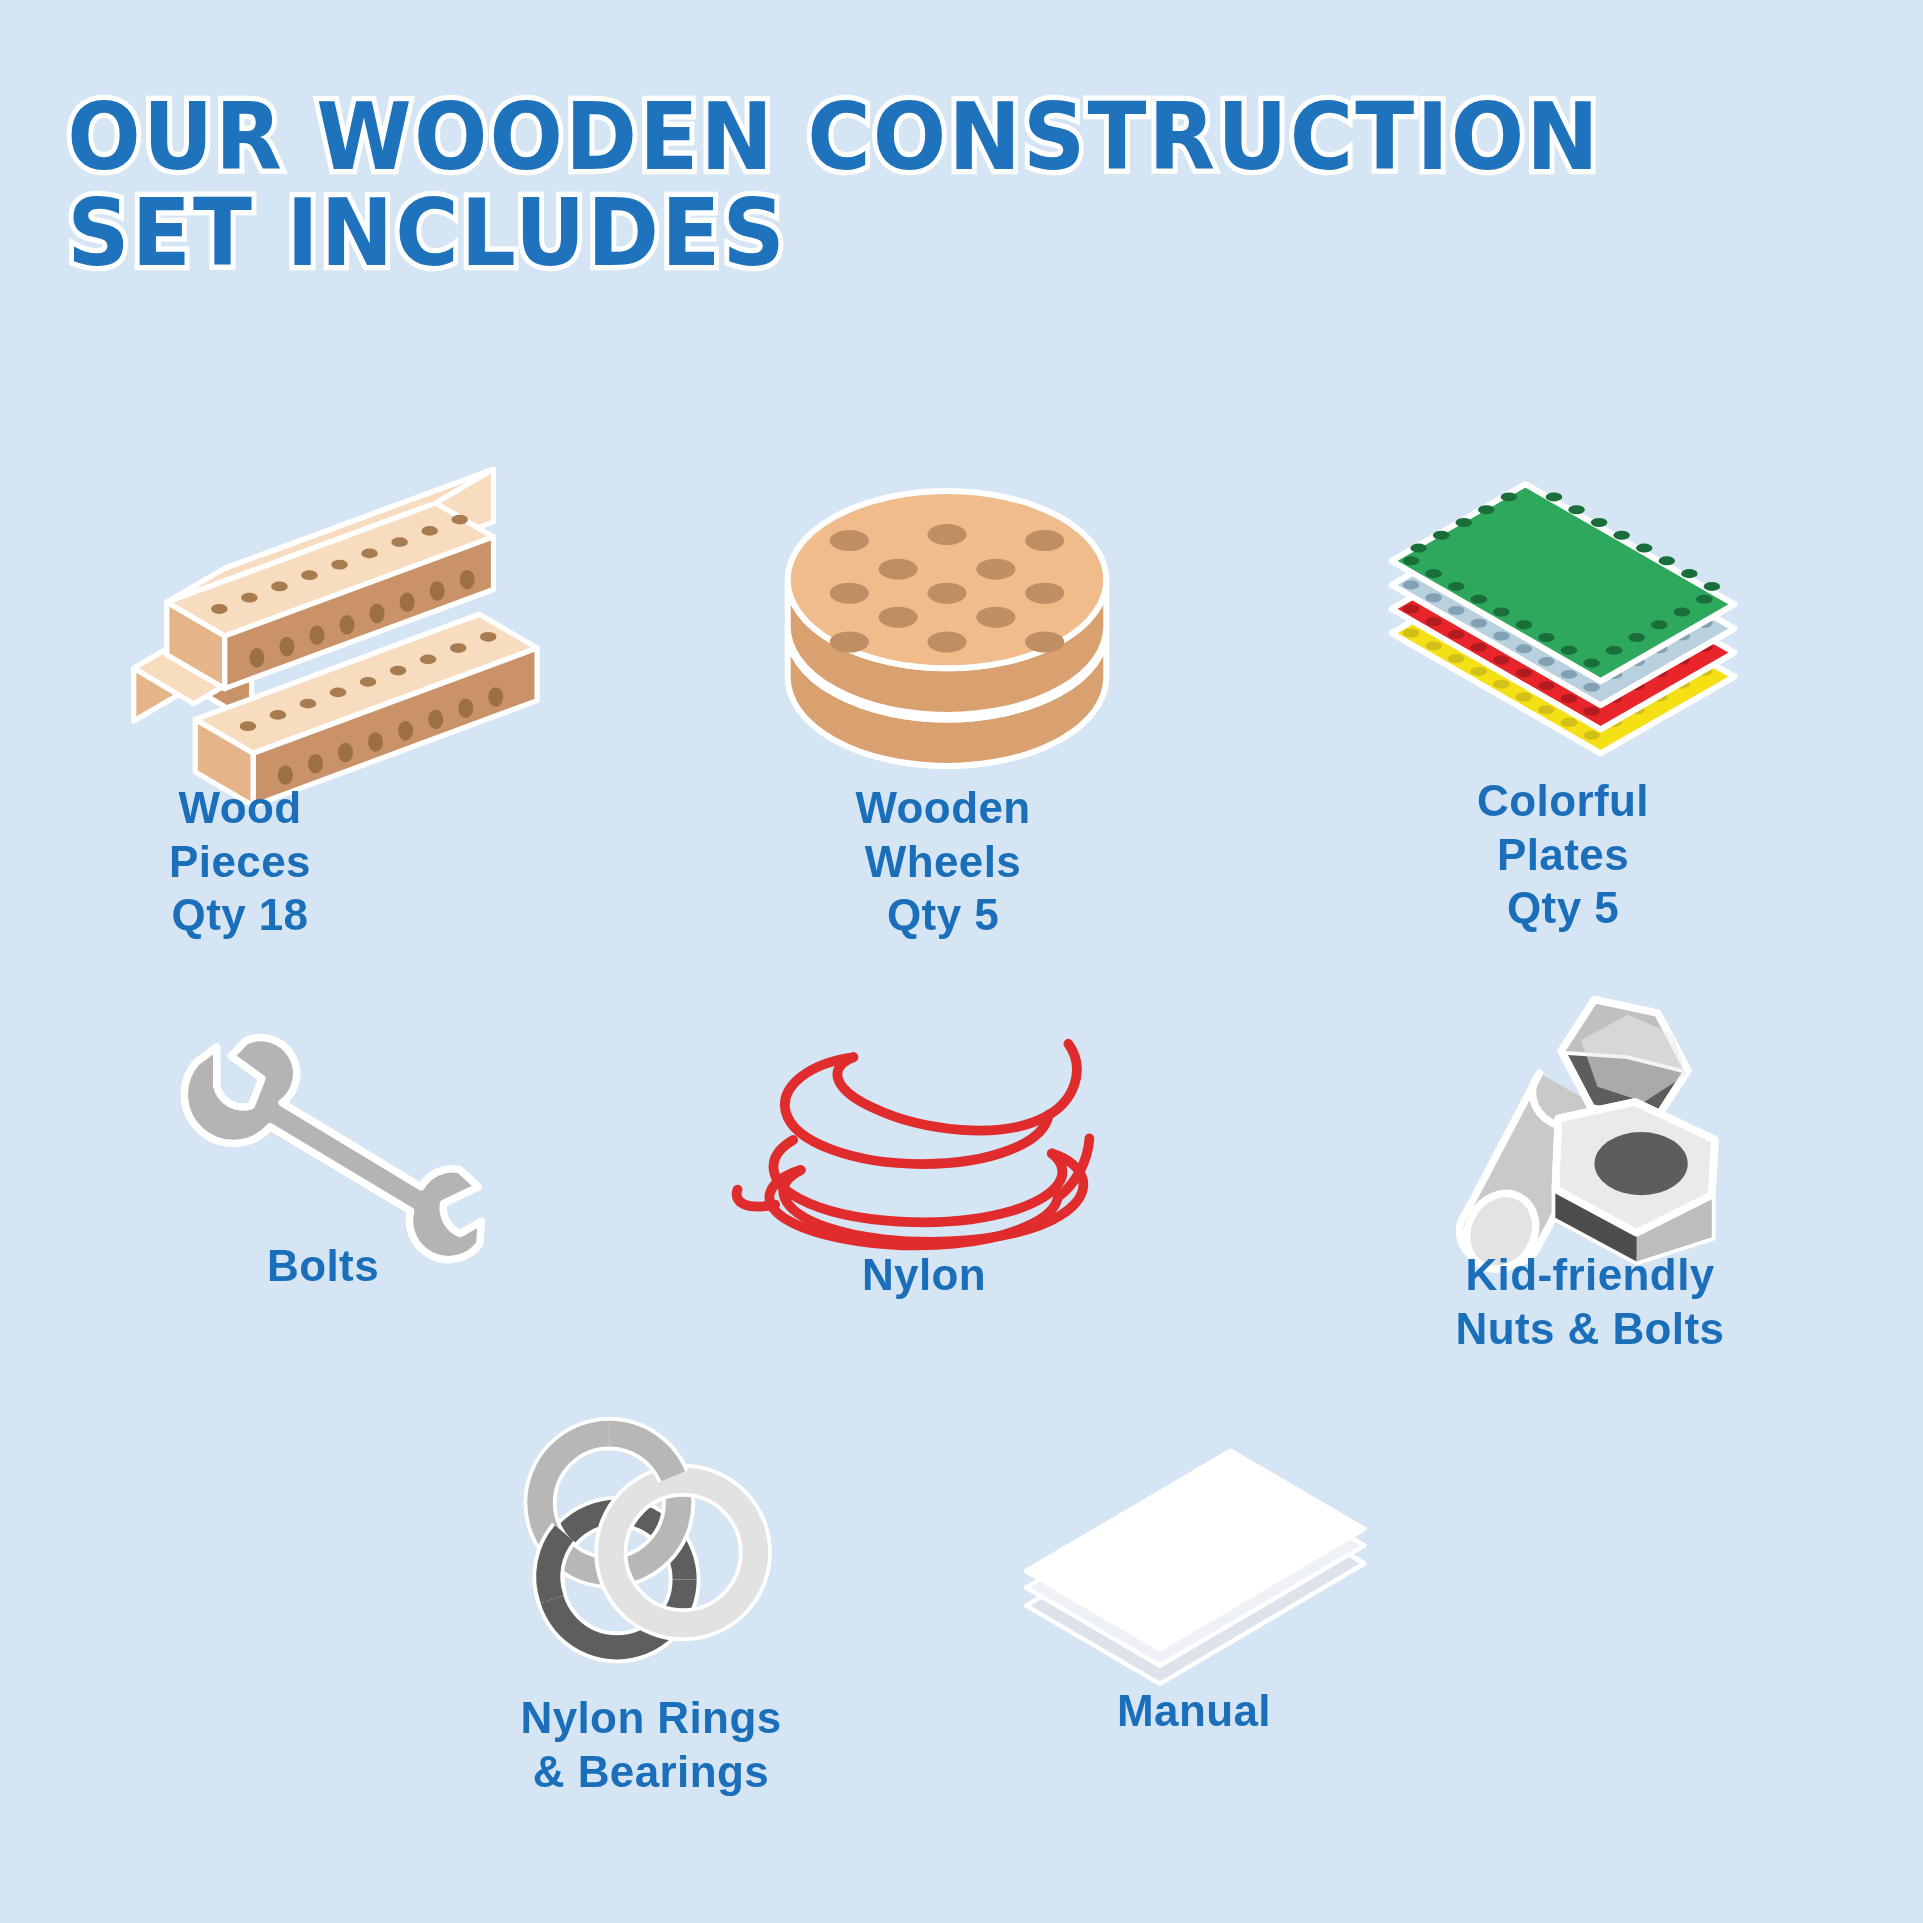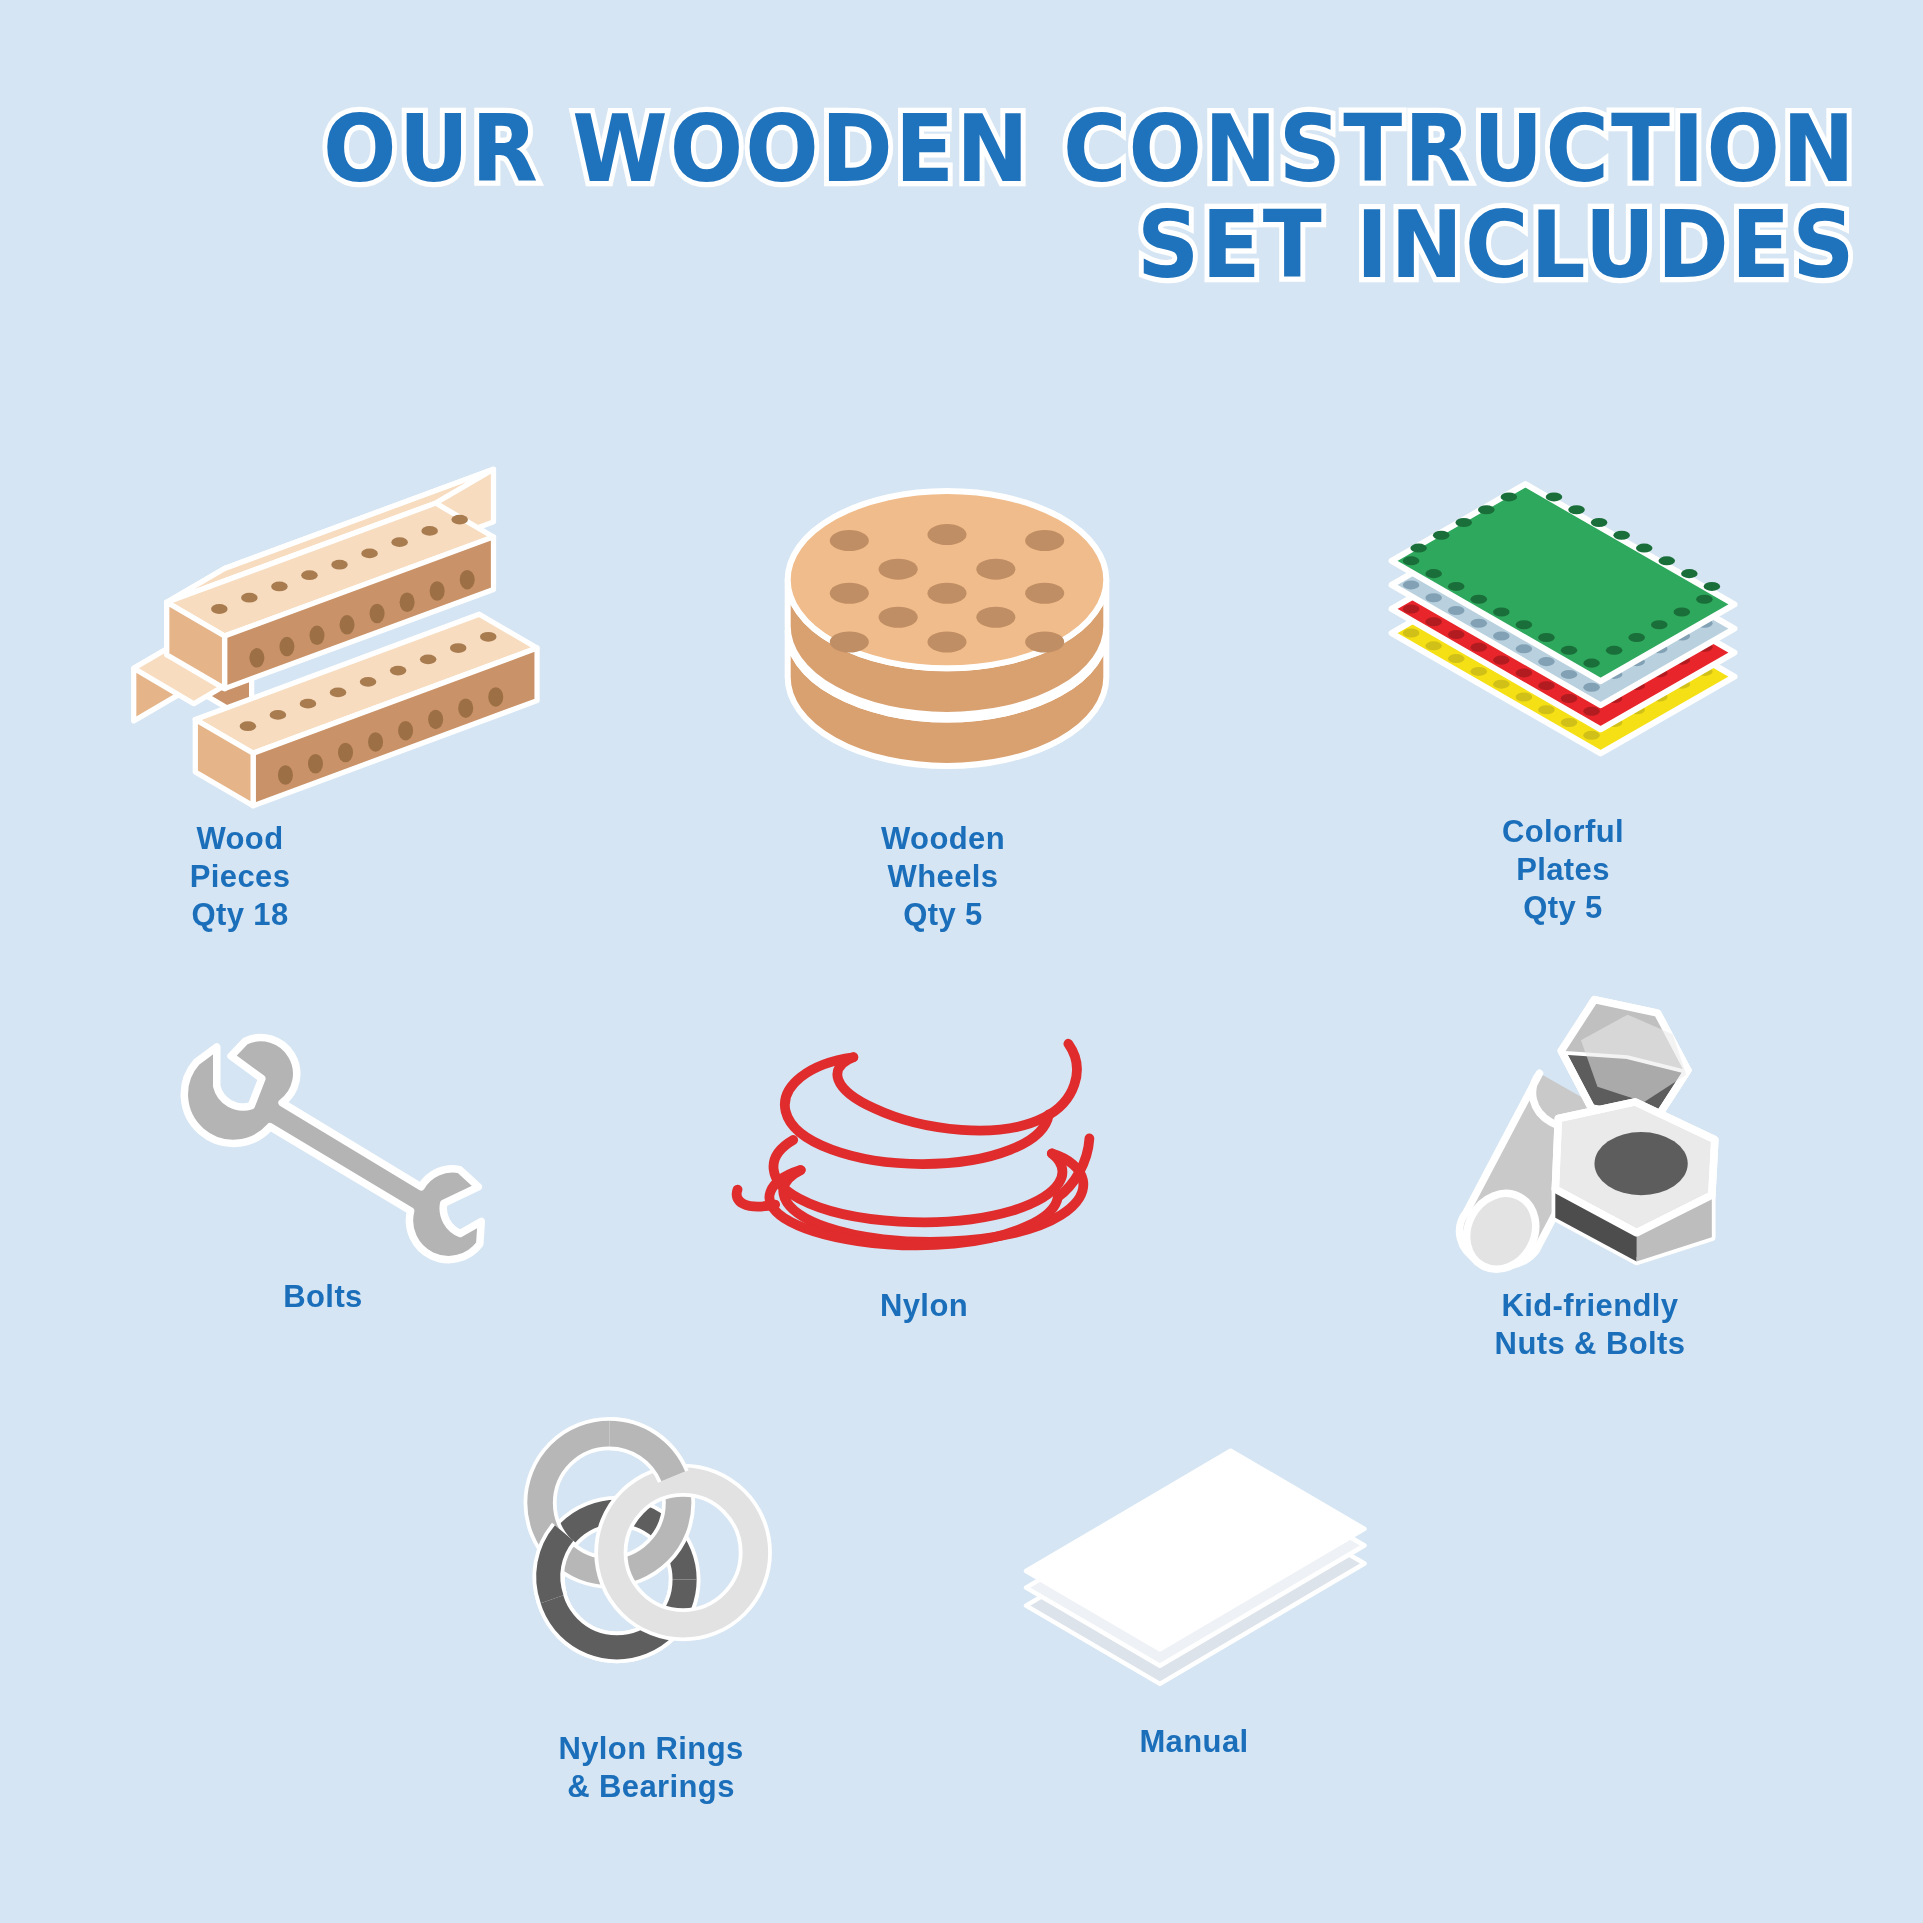--- a/index.html
+++ b/index.html
@@ -8,22 +8,22 @@
     width:1924px;height:1924px;
     background:#d5e5f3;
     font-family:"Liberation Sans","DejaVu Sans",sans-serif;
     overflow:hidden;
     position:relative;
   }
   .canvas{position:relative;width:1924px;height:1924px;}
 
   
   .title-block{
-    position:absolute;left:0;top:102px;width:1924px;
-    text-align:right;
+    position:absolute;left:0;top:90px;width:1924px;
+    text-align:left;
     line-height:1.03;
   }
   .title-line{
     display:block;
     font-family:"DejaVu Sans","Liberation Sans",sans-serif;
     font-weight:bold;
     font-size:93px;
     letter-spacing:2.3px;
     color:#1f72bc;
     transform:scaleX(0.93);
@@ -33,26 +33,25 @@
   }
 
   
   .cell{position:absolute;}
   .art{position:absolute;}
   .caption{
     position:absolute;
     text-align:center;
     color:#1b6fba;
     font-weight:bold;
-    font-size:31px;
+    font-size:44px;
     line-height:1.22;
     letter-spacing:0.4px;
     white-space:pre-line;
     width:466px;
-    margin-top:39px;
   }
 
   svg{display:block;overflow:visible;}
 </style>
 </head>
 <body style="background: rgb(213, 229, 243);">
 
 <div class="canvas">
 
   <div class="title-block">

